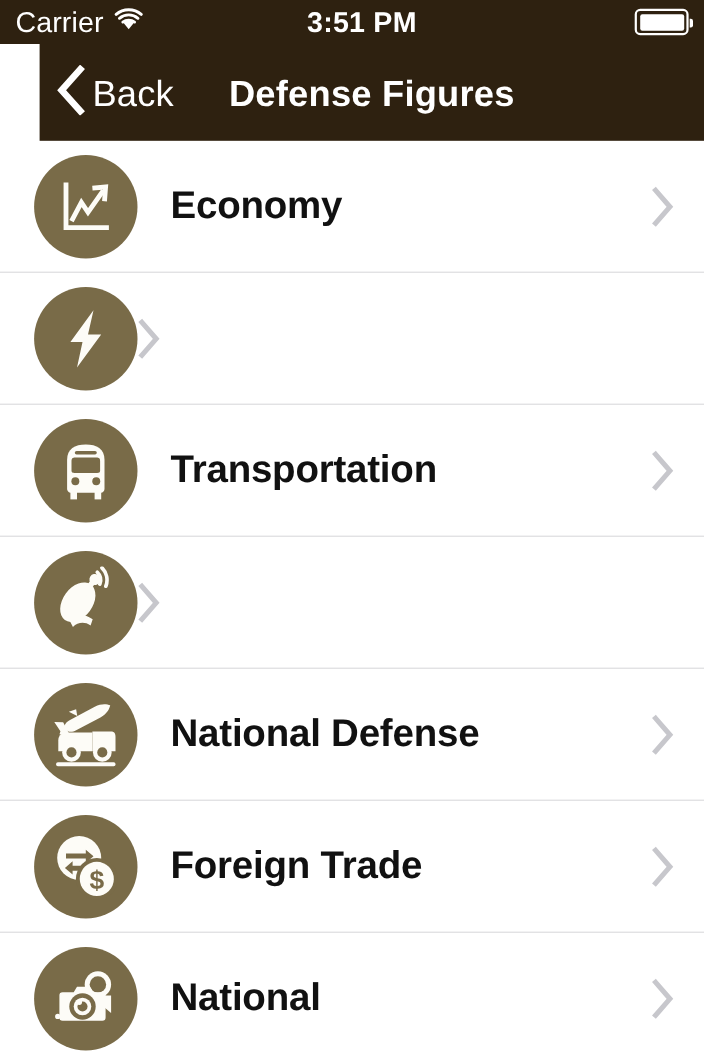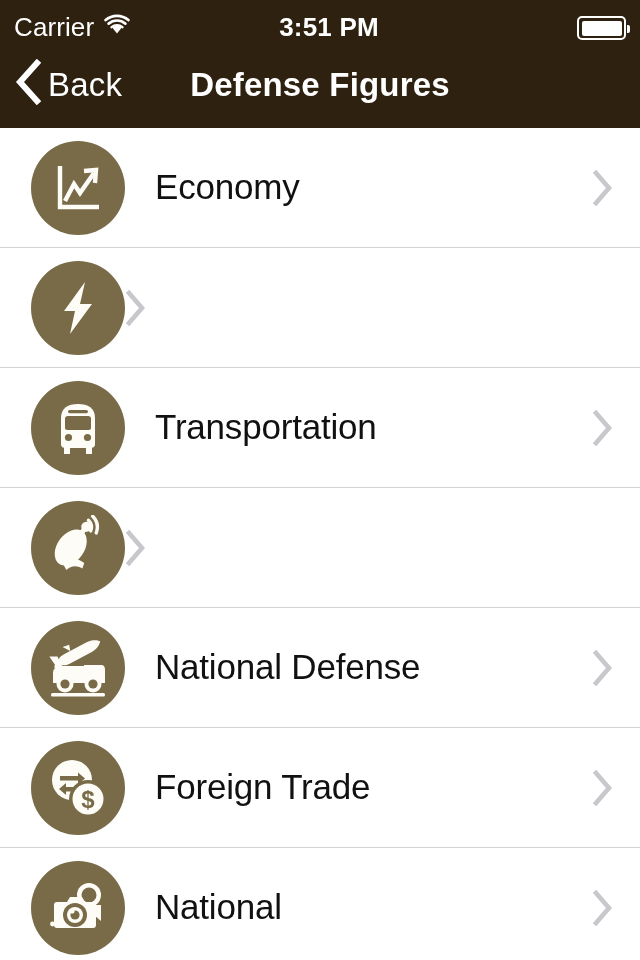--- a/index.html
+++ b/index.html
@@ -19,21 +19,21 @@
     height: 960px;
     overflow: hidden;
     background: #ffffff;
   }
 
   
   .status-bar {
     height: 40px;
     background: #2e2110;
     display: flex;
-    align-items: flex-end;
+    align-items: center;
     position: relative;
     box-sizing: border-box;
     padding: 0 14px;
   }
   .status-left {
     display: flex;
     align-items: center;
     gap: 9px;
   }
   .carrier-label {
@@ -89,20 +89,21 @@
 
   
   .nav-bar {
     height: 88px;
     background: #2e2110;
     display: flex;
     align-items: center;
     position: relative;
     box-sizing: border-box;
     padding: 0 14px;
+    margin-left: 36px;
   }
   .back-button {
     display: flex;
     align-items: center;
     gap: 6px;
     cursor: pointer;
     position: relative;
     z-index: 2;
   }
   .back-chevron { display: block; }
@@ -150,21 +151,21 @@
     display: flex;
     align-items: center;
     justify-content: center;
   }
   .row-icon svg { display: block; }
   .row-label {
     flex: 1 1 auto;
     margin-left: 30px;
     color: #111111;
     font-size: 35px;
-    font-weight: 400;
+    font-weight: 700;
     line-height: 1.1;
     letter-spacing: -0.2px;
     white-space: nowrap;
   }
   .row-chevron {
     flex: 0 0 auto;
     margin-right: 8px;
   }
   .row-chevron svg { display: block; }
 </style>

